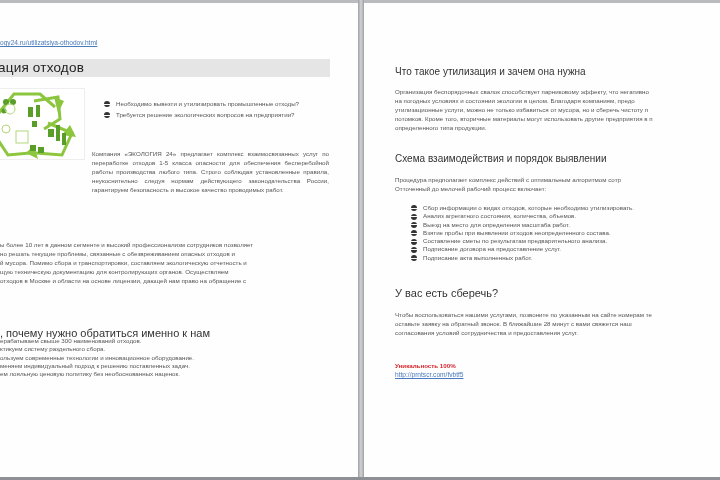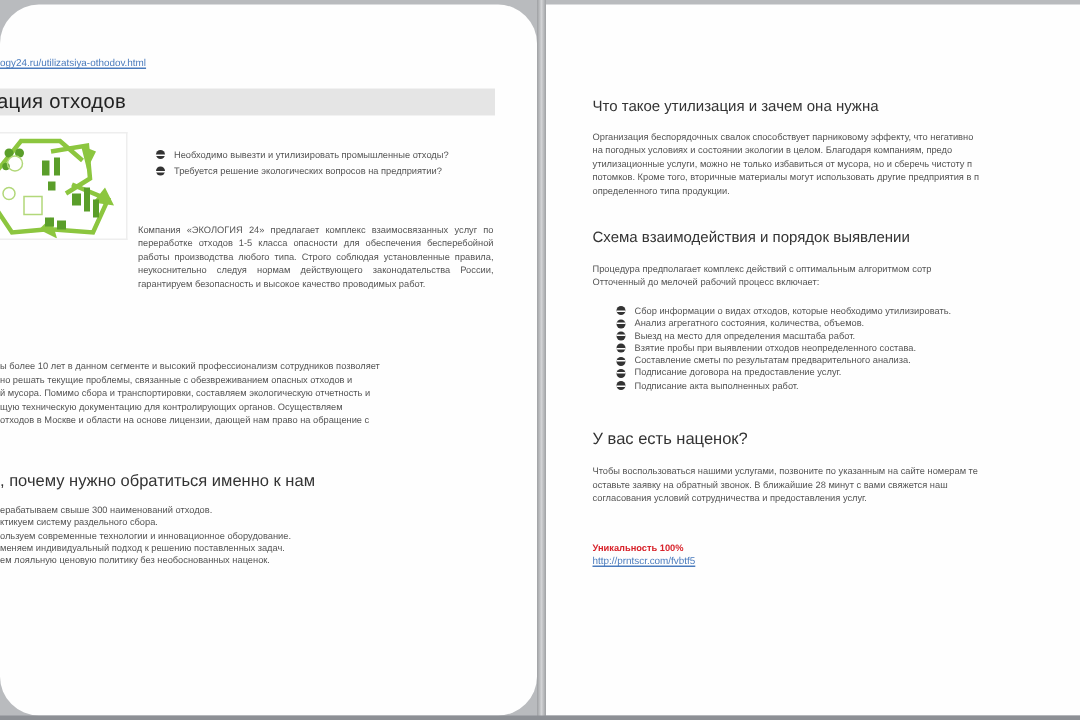--- a/index.html
+++ b/index.html
@@ -5,21 +5,21 @@
   html, body { margin:0; padding:0; }
   body {
     width:720px; height:480px; overflow:hidden; position:relative;
     background:#b9bbbe;
     font-family:"Liberation Sans", sans-serif;
     color:#444;
   }
   .page {
     position:absolute; top:3px; background:#fefefe; overflow:hidden;
   }
-  #page-left { left:0; width:358px; height:474px;border-radius:26px; }
+  #page-left { left:0; width:358px; height:474px; }
   #page-right { left:364px; width:428px; height:474px; }
   .divider { position:absolute; left:358px; top:0; width:6px; height:480px;
     background:linear-gradient(to right,#9ea0a3,#d2d3d5,#9ea0a3); }
   .bottom-bar { position:absolute; left:0; bottom:0; width:720px; height:3px; background:#8d9095; }
 
   .link { color:#4a7bbd; text-decoration:underline; font-size:6.6px; }
   .title-band {
     position:absolute; left:0; top:56px; width:330px; height:18px; background:#e5e5e5;
   }
   .title-band span { position:absolute; left:-2px; top:1px; font-size:13.5px; color:#222; letter-spacing:0.2px; }
@@ -97,21 +97,21 @@
   <div class="p" style="position:absolute;left:92px;top:146px;width:237px;">Компания «ЭКОЛОГИЯ 24» предлагает комплекс взаимосвязанных услуг по переработке отходов 1-5 класса опасности для обеспечения бесперебойной работы производства любого типа. Строго соблюдая установленные правила, неукоснительно следуя нормам действующего законодательства России, гарантируем безопасность и высокое качество проводимых работ.</div>
 
   <div style="position:absolute;left:0;top:237px;width:330px;">
     <div class="p" style="white-space:nowrap;">ы более 10 лет в данном сегменте и высокий профессионализм сотрудников позволяет</div>
     <div class="p" style="white-space:nowrap;">но решать текущие проблемы, связанные с обезвреживанием опасных отходов и</div>
     <div class="p" style="white-space:nowrap;">й мусора. Помимо сбора и транспортировки, составляем экологическую отчетность и</div>
     <div class="p" style="white-space:nowrap;">щую техническую документацию для контролирующих органов. Осуществляем</div>
     <div class="p" style="white-space:nowrap;"> отходов в Москве и области на основе лицензии, дающей нам право на обращение с</div>
   </div>
 
-  <div class="h2-large" style="position:absolute;left:0;top:312px;text-align:right;">, почему нужно обратиться именно к нам</div>
+  <div class="h2-large" style="position:absolute;left:0;top:324px;text-align:right;">, почему нужно обратиться именно к нам</div>
 
   <ul class="plain" style="position:absolute;left:0;top:334px;">
     <li>ерабатываем свыше 300 наименований отходов.</li>
     <li>ктикуем систему раздельного сбора.</li>
     <li>ользуем современные технологии и инновационное оборудование.</li>
     <li>меняем индивидуальный подход к решению поставленных задач.</li>
     <li>ем лояльную ценовую политику без необоснованных наценок.</li>
   </ul>
 </div>
 
@@ -138,21 +138,21 @@
   <ul class="plain" style="position:absolute;left:47px;top:201px;">
     <li><span class="bullet-glyph"></span><span>Сбор информации о видах отходов, которые необходимо утилизировать.</span></li>
     <li><span class="bullet-glyph"></span><span>Анализ агрегатного состояния, количества, объемов.</span></li>
     <li><span class="bullet-glyph"></span><span>Выезд на место  для определения масштаба работ.</span></li>
     <li><span class="bullet-glyph"></span><span>Взятие пробы при выявлении отходов неопределенного состава.</span></li>
     <li><span class="bullet-glyph"></span><span>Составление сметы по результатам предварительного анализа.</span></li>
     <li><span class="bullet-glyph"></span><span>Подписание договора на предоставление услуг.</span></li>
     <li><span class="bullet-glyph"></span><span>Подписание акта выполненных работ.</span></li>
   </ul>
 
-  <div class="h2-large" style="position:absolute;left:31px;top:284px;">У вас есть наценок?</div>
+  <div class="h2-large" style="position:absolute;left:31px;top:284px;">У вас есть сберечь?</div>
 
   <div style="position:absolute;left:31px;top:307px;width:340px;">
     <div class="p" style="white-space:nowrap;">Чтобы воспользоваться нашими услугами, позвоните по указанным на сайте номерам те</div>
     <div class="p" style="white-space:nowrap;">оставьте заявку на обратный звонок. В ближайшие 28 минут с вами свяжется наш</div>
     <div class="p" style="white-space:nowrap;">согласования условий сотрудничества и предоставления услуг.</div>
   </div>
 
   <div class="red" style="position:absolute;left:31px;top:359px;">Уникальность 100%</div>
   <a class="link" style="position:absolute;left:31px;top:368px;">http://prntscr.com/fvbtf5</a>
 </div>

